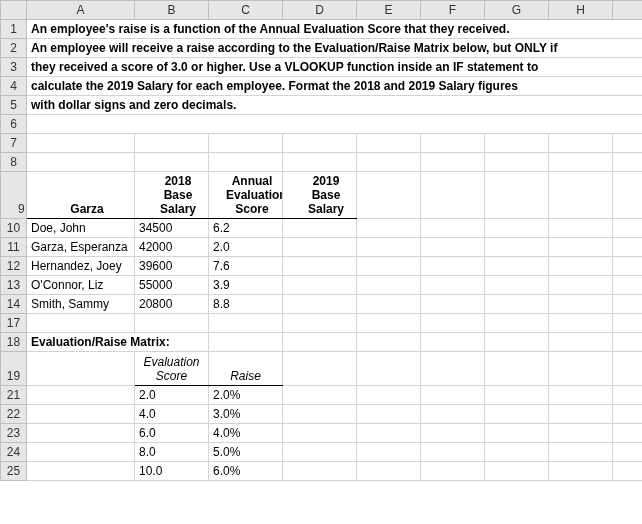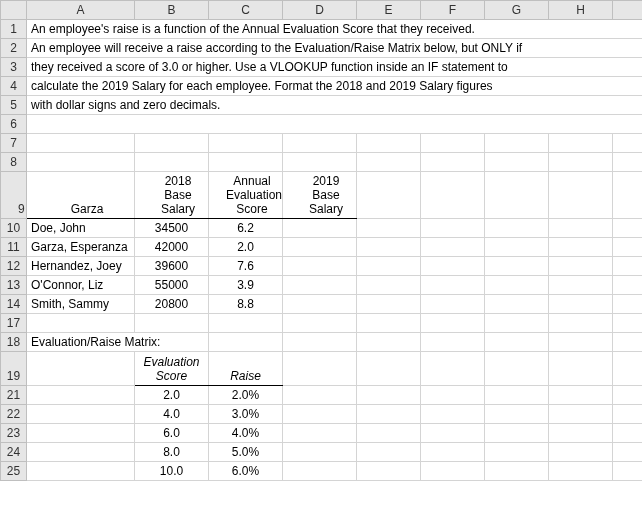--- a/index.html
+++ b/index.html
@@ -1,23 +1,23 @@
 <!DOCTYPE html>
 <html><head>
 <meta charset="utf-8">
 <style>
   html,body{margin:0;padding:0;font-family:Arial,sans-serif;font-size:12px;color:#000;background:#fff;}
   .sheet{width:642px;height:524px;overflow:hidden;position:relative;background:#fff;}
   table{border-collapse:collapse;table-layout:fixed;width:100%;}
   td,th{border:1px solid #d4d4d4;padding:2px 4px;height:18px;vertical-align:bottom;background:#fff;box-sizing:border-box;overflow:hidden;white-space:nowrap;}
   .colhdr td, td.rowhdr{background:#e6e6e6;text-align:center;color:#333;border-color:#bfbfbf;}
   td.rowhdr{text-align:center;}
-  td.bold{font-weight:normal;}
+  td.bold{font-weight:bold;}
   td.center{text-align:center;}
-  td.right{text-align:center;}
+  td.right{text-align:left;}
   td.italic{font-style:italic;}
   tr.tall td{height:46px;padding-left:17px;}
   .bb{border-bottom:1.5px solid #000;}
 </style>
 </head>
 <body>
 
 <div class="sheet">
 <table>
 <colgroup>

